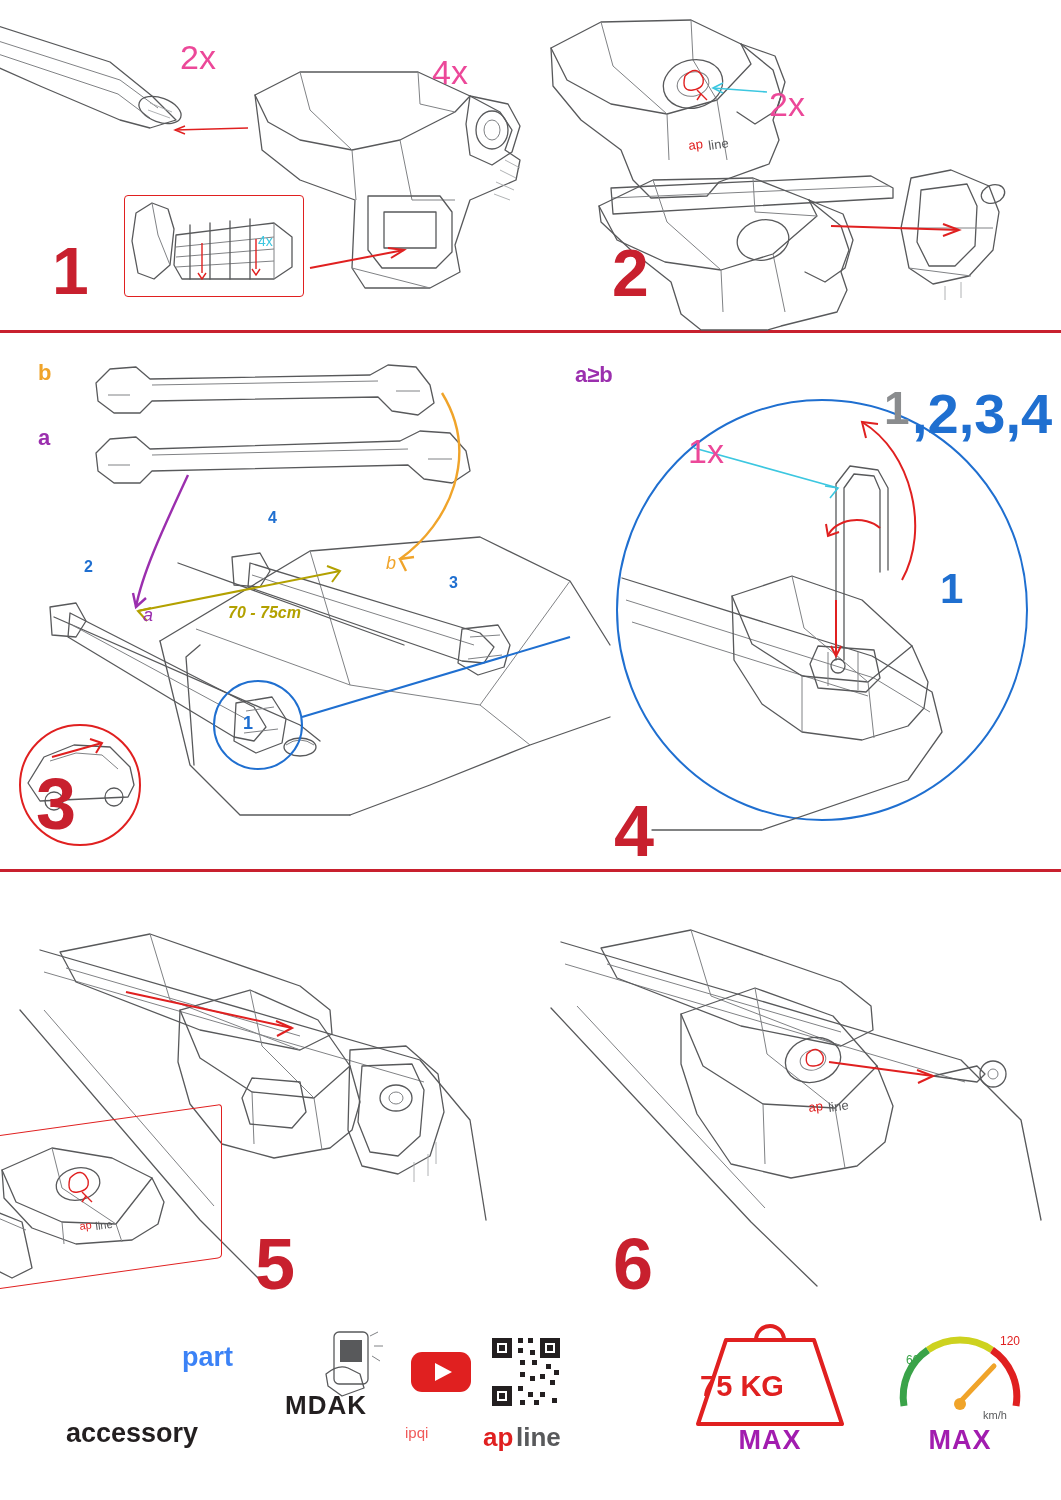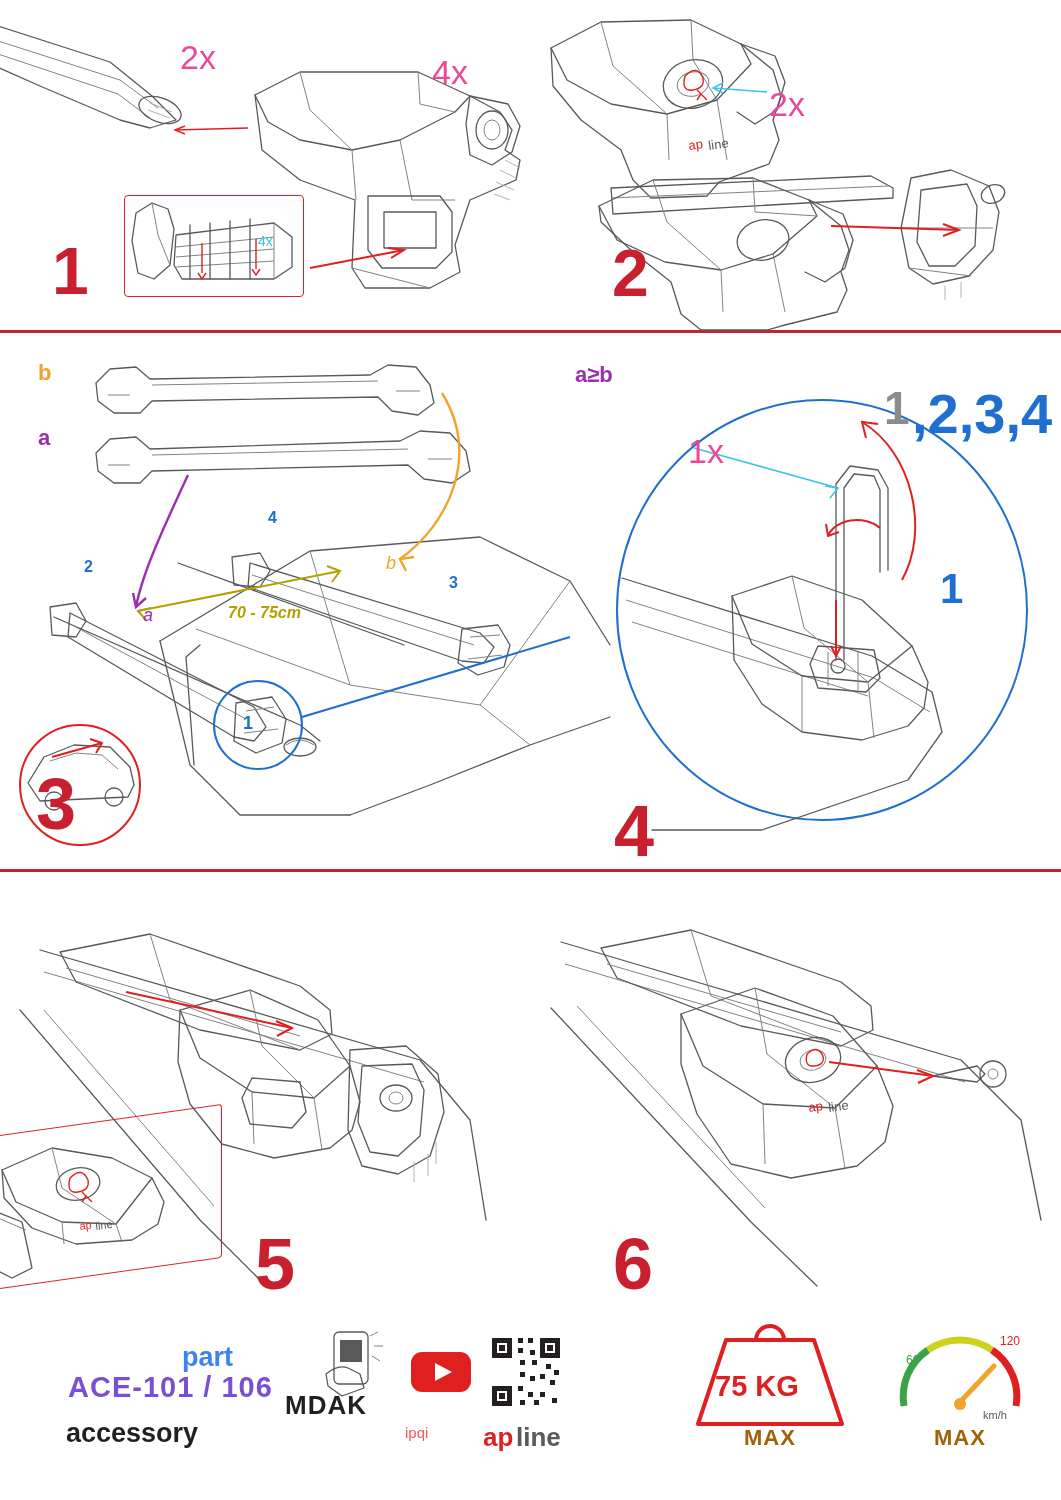--- a/index.html
+++ b/index.html
@@ -28,21 +28,21 @@
   .orange{fill:none;stroke:#f0a42a;stroke-width:2.4;}
   .olive{fill:none;stroke:#b3a100;stroke-width:2;}
 
   .panel-box{position:absolute;border:1.6px solid #e02020;border-radius:4px;}
 
   .footer-title{position:absolute;font-size:29px;font-weight:700;color:#7b4fd4;letter-spacing:1px;}
   .brand1{position:absolute;font-size:27px;font-weight:700;}
   .brand2{position:absolute;font-size:26px;font-weight:700;color:#231f20;letter-spacing:1px;}
   .brand3{position:absolute;font-size:15px;color:#f05a5a;}
   .brand4{position:absolute;font-size:26px;}
-  .maxlbl{position:absolute;font-size:22px;font-weight:700;color:#a16207;letter-spacing:1px;}
+  .maxlbl{position:absolute;font-size:27px;font-weight:700;color:#a21caf;letter-spacing:1px;}
   .kgtxt{position:absolute;font-size:29px;font-weight:700;color:#e02020;}
   .tickn{position:absolute;font-size:12px;}
   .kmh{position:absolute;font-size:11px;color:#58595b;padding-left:43px;}
 </style>
 </head>
 <body>
 
 <div class="sheet">
 
   <div class="divider" id="div1"></div>
@@ -313,21 +313,20 @@
 
     <path class="ln" d="M392 186 L436 176 L444 184 L436 192 Z"></path>
     <circle class="ln" cx="452" cy="184" r="13"></circle>
     <circle class="ln2" cx="452" cy="184" r="5"></circle>
 
     <path class="red" d="M288 172 L392 186"></path>
     <path class="red" d="M392 186 l-16 -6 l16 6 l-15 7"></path>
   </svg>
   <div class="stepnum big" style="left:613px;top:1228px;">6</div>
 
-  <div class="footer-title" style="left:68px;top:1371px;">ACE-101 / 106</div>
   <div class="brand1" style="left:66px;top:1418px;color:#231f20;">accessory</div>
   <div class="brand1" style="left:182px;top:1342px;color:#3b82f6;">part</div>
 
   <svg width="70" height="70" viewBox="0 0 70 70" style="left:322px;top:1330px;">
     <rect class="ln" x="12" y="2" width="34" height="52" rx="5"></rect>
     <rect x="18" y="10" width="22" height="22" fill="#58595b"></rect>
     <path class="ln" d="M4 44 q12 -10 22 -6 l12 6 l4 14 l-22 8 l-14 -10 Z"></path>
     <path class="ln2" d="M48 6 l8 -4 M52 16 l9 0 M50 26 l8 5"></path>
   </svg>
   <svg width="62" height="46" viewBox="0 0 62 46" style="left:410px;top:1348px;">
@@ -373,21 +372,21 @@
 
   <div class="brand2" style="left:285px;top:1390px;">MDAK</div>
   <div class="brand3" style="left:405px;top:1424px;">ipqi</div>
   <div class="brand4" style="left:483px;top:1422px;color:#e02020;font-weight:700;">ap</div>
   <div class="brand4" style="left:516px;top:1422px;color:#58595b;font-weight:700;">line</div>
 
   <svg width="160" height="112" viewBox="0 0 160 112" style="left:690px;top:1318px;">
     <path d="M36 22 L124 22 L152 106 L8 106 Z" fill="none" stroke="#e02020" stroke-width="4" stroke-linejoin="round"></path>
     <path d="M66 22 a 14 14 0 0 1 28 0" fill="none" stroke="#e02020" stroke-width="4"></path>
   </svg>
-  <div class="kgtxt" style="left:715px;top:1370px;width:110px;text-align:left;">75 KG</div>
+  <div class="kgtxt" style="left:687px;top:1370px;width:110px;text-align:center;">75 KG</div>
   <div class="maxlbl" style="left:715px;top:1425px;width:110px;text-align:center;">MAX</div>
 
   <svg width="140" height="110" viewBox="0 0 140 110" style="left:890px;top:1320px;">
     <path d="M14 86 A 56 56 0 0 1 38 30" fill="none" stroke="#3aa349" stroke-width="7"></path>
     <path d="M38 30 A 56 56 0 0 1 102 30" fill="none" stroke="#cdd21f" stroke-width="7"></path>
     <path d="M102 30 A 56 56 0 0 1 126 86" fill="none" stroke="#e02020" stroke-width="7"></path>
     <path d="M70 82 L104 46" stroke="#f0a42a" stroke-width="5" fill="none" stroke-linecap="round"></path>
     <circle cx="70" cy="84" r="6" fill="#f0a42a"></circle>
   </svg>
   <div class="tickn" style="left:906px;top:1305px;color:#3aa349;margin-top:48px;">60</div>

